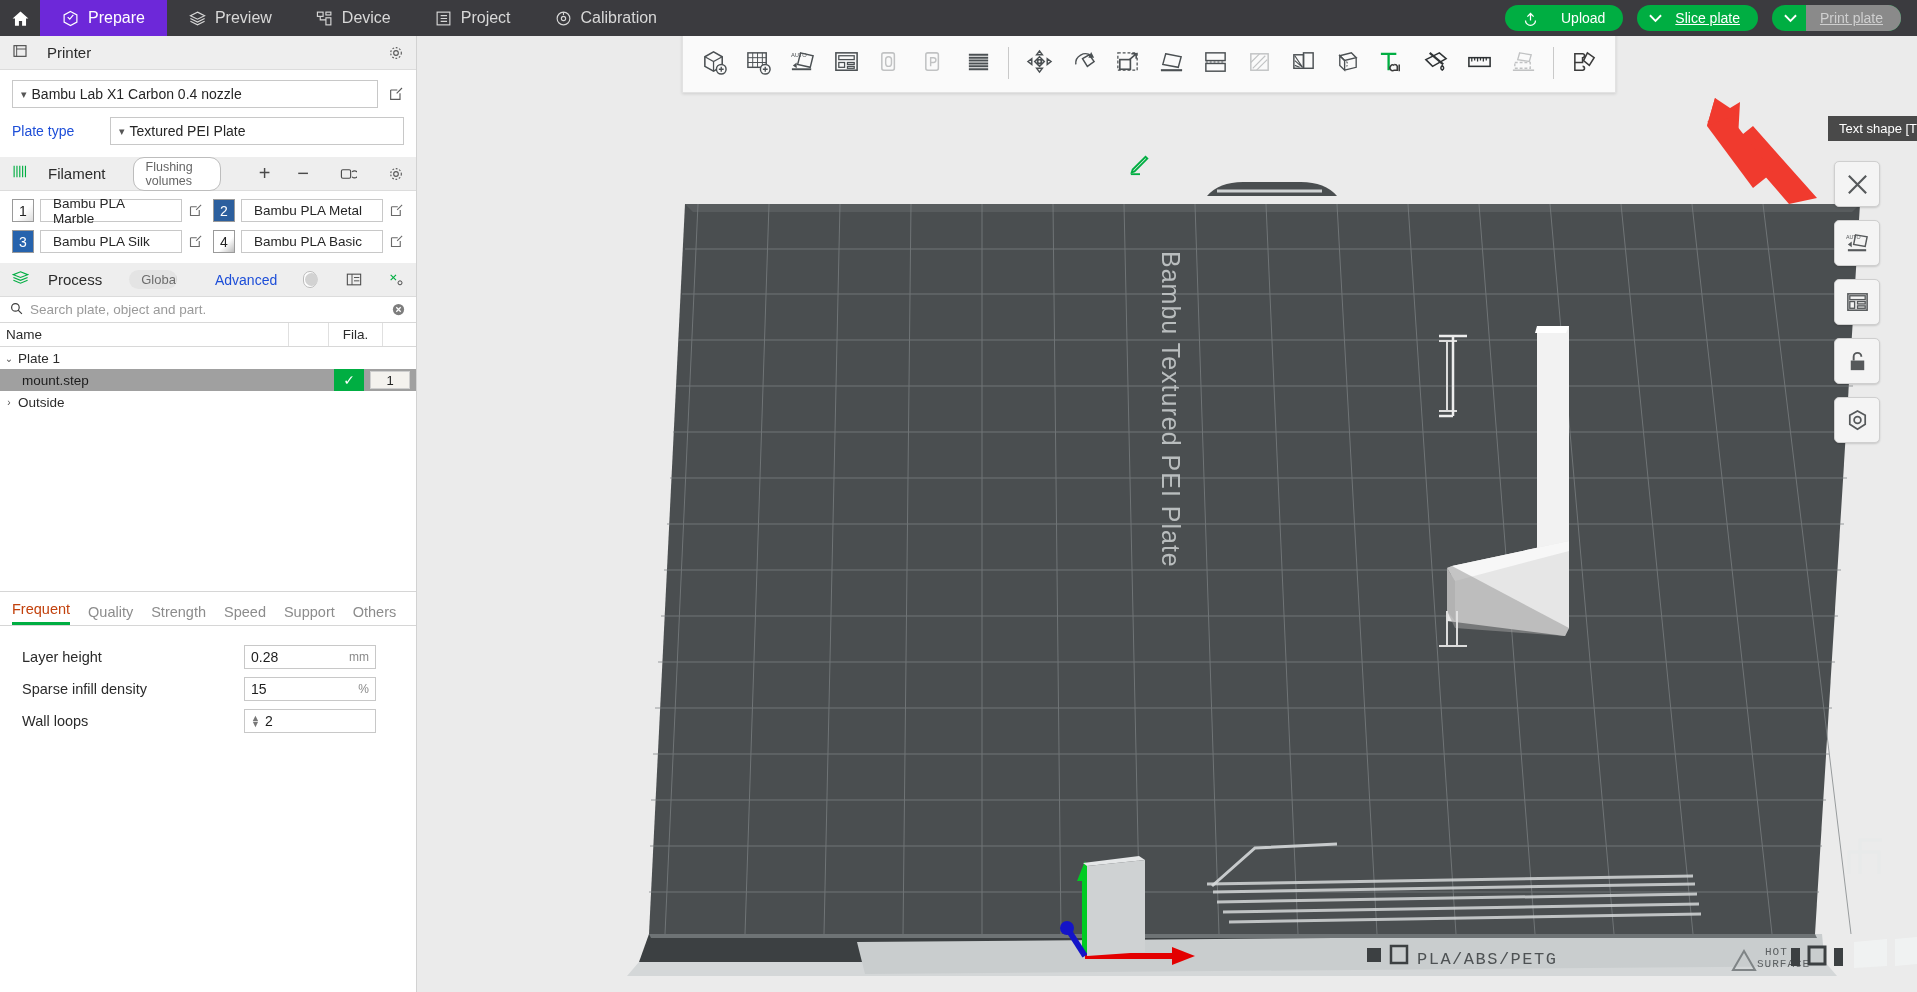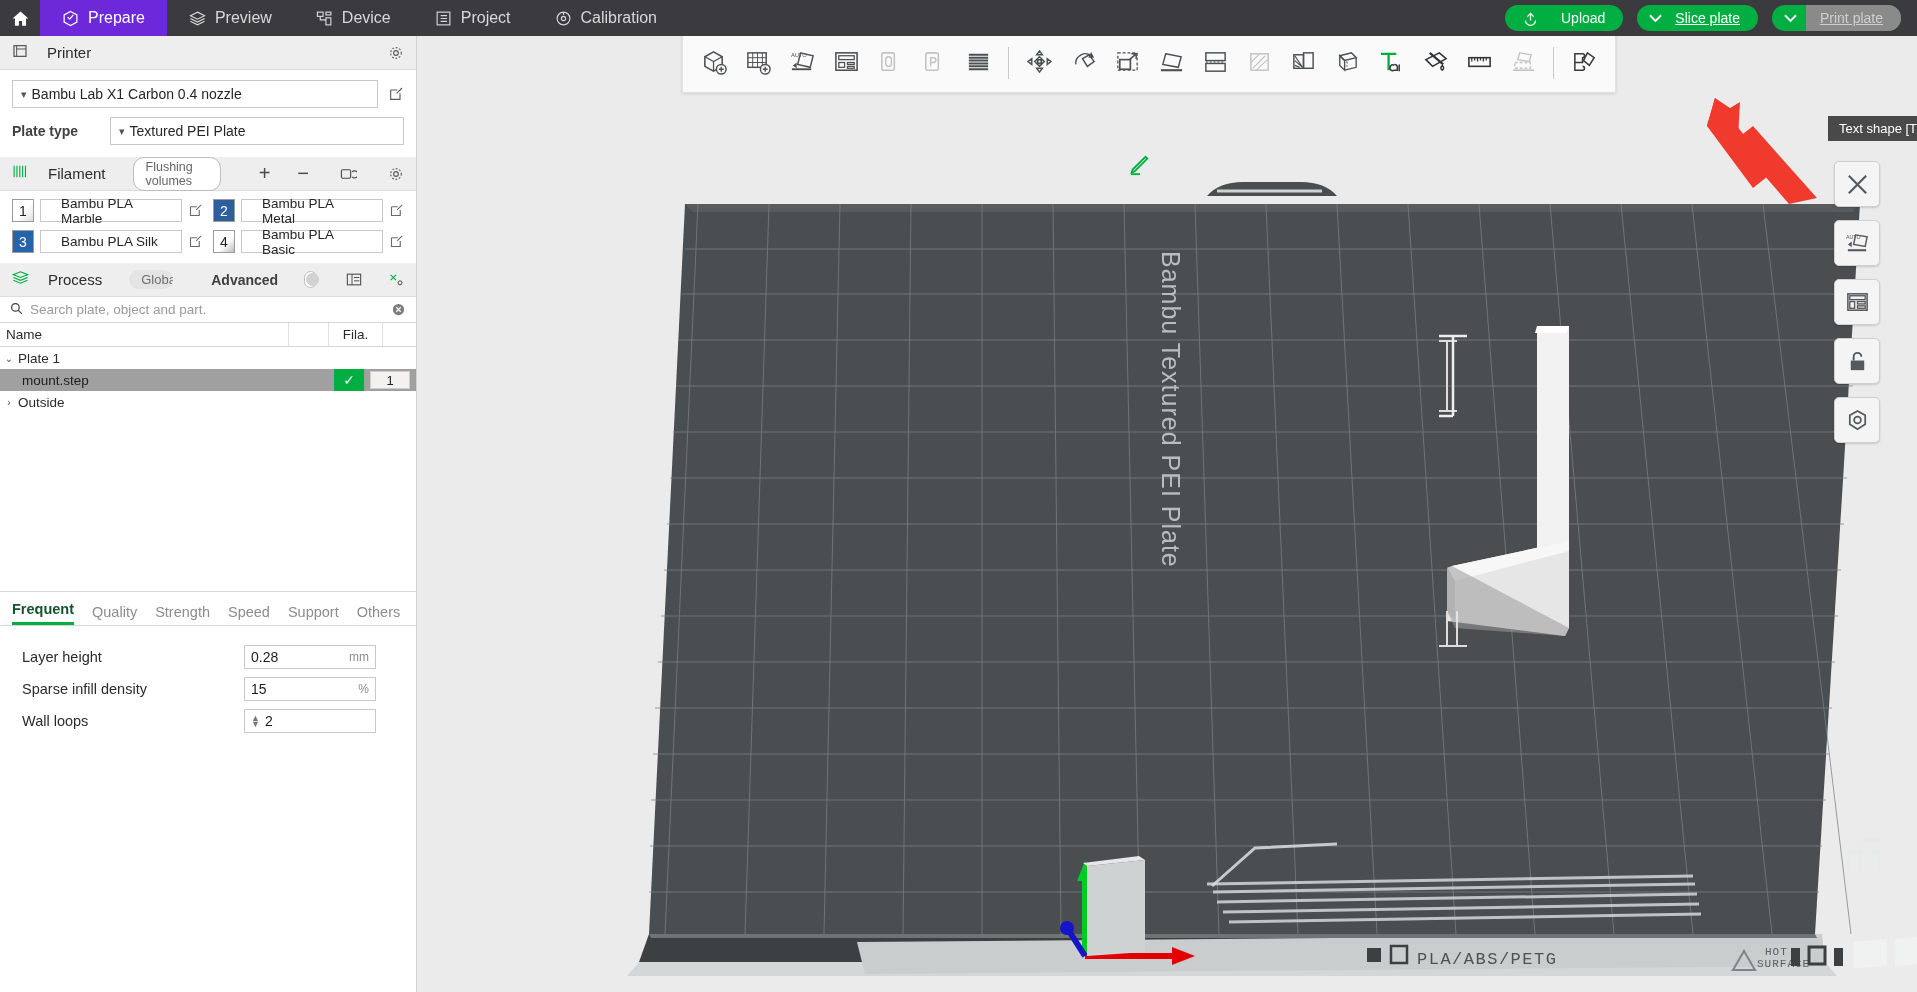--- a/index.html
+++ b/index.html
@@ -55,39 +55,39 @@
 
   .row-pad { padding: 10px 12px 0 12px; }
   .combo {
     height: 28px; border: 1px solid #c8c8c8; background: #fff;
     display: flex; align-items: center; padding: 0 8px; font-size: 14px;
     color: #262626; cursor: pointer;
   }
   .combo .chev { margin-right: 5px; color: #555; font-size: 11px; }
   .combo-wrap { display: flex; align-items: center; gap: 10px; }
 
-  .label-sm { font-size: 14px; color: #404040; font-weight: bold; }
+  .label-sm { font-size: 14px; color: #1d4ed8; }
 
   .fil-grid {
     display: grid; grid-template-columns: 1fr 1fr; gap: 8px 10px;
     padding: 8px 12px 10px 12px;
   }
   .fil-item { display: flex; align-items: center; gap: 6px; }
   .fil-idx {
     width: 22px; height: 23px; border: 1px solid #9a9a9a;
     display: flex; align-items: center; justify-content: center;
     font-size: 14px; cursor: pointer;
   }
   .fil-idx.marble { background: linear-gradient(135deg,#fff 0%,#fff 55%,#dcdcdc 100%); color:#222; }
   .fil-idx.metal  { background: #2c5f9e; color: #fff; }
   .fil-idx.silk   { background: #2663ad; color: #fff; }
   .fil-idx.basic  { background: linear-gradient(135deg,#fff 0%,#ffffff 60%,#bdbdbd 100%); color:#222; }
   .fil-name {
     flex: 1; height: 23px; border: 1px solid #c8c8c8; background: #fff;
-    display: flex; align-items: center; padding: 0 20px; font-size: 13.5px;
+    display: flex; align-items: center; padding: 0 12px; font-size: 13.5px;
     color: #262626; cursor: pointer;
   }
 
   .chipset { display: flex; background: #e4e4e4; border-radius: 11px; overflow: hidden; }
   .chip { padding: 2px 12px; font-size: 13px; color: #6d6d6d; cursor: pointer; }
   .chip.on { background: #00ae42; color: #fff; border-radius: 11px; }
   .pillbtn {
     border: 1px solid #bdbdbd; border-radius: 11px; padding: 2px 12px;
     font-size: 12.5px; color: #666; cursor: pointer; background: #fff;
   }
@@ -137,21 +137,21 @@
     width: 40px; height: 18px; background: #f4f2ee; border: 1px solid #cfcfcf;
     display: flex; align-items: center; justify-content: center;
     font-size: 13px; color: #222; margin: 0 6px;
   }
 
   .tabs {
     display: flex; gap: 18px; padding: 0 12px; height: 34px;
     align-items: flex-end; border-bottom: 1px solid #d6d6d6;
   }
   .tab { font-size: 14.5px; color: #8c8c8c; padding-bottom: 5px; cursor: pointer; }
-  .tab.active { color: #14532d; font-weight: bold; border-bottom: 3px solid #00ae42; margin-top: 34px; }
+  .tab.active { color: #c2410c; font-weight: normal; border-bottom: 3px solid #00ae42; margin-top: 34px; }
 
   .param-row {
     display: flex; align-items: center; height: 30px; padding: 0 0 0 22px;
     margin-top: 2px;
   }
   .param-row .pl { width: 222px; font-size: 14.5px; color: #2b2b2b; }
   .field {
     width: 132px; height: 24px; border: 1px solid #c8c8c8; background: #fff;
     display: flex; align-items: center; padding: 0 6px; font-size: 14px; color: #1d1d1d;
   }

